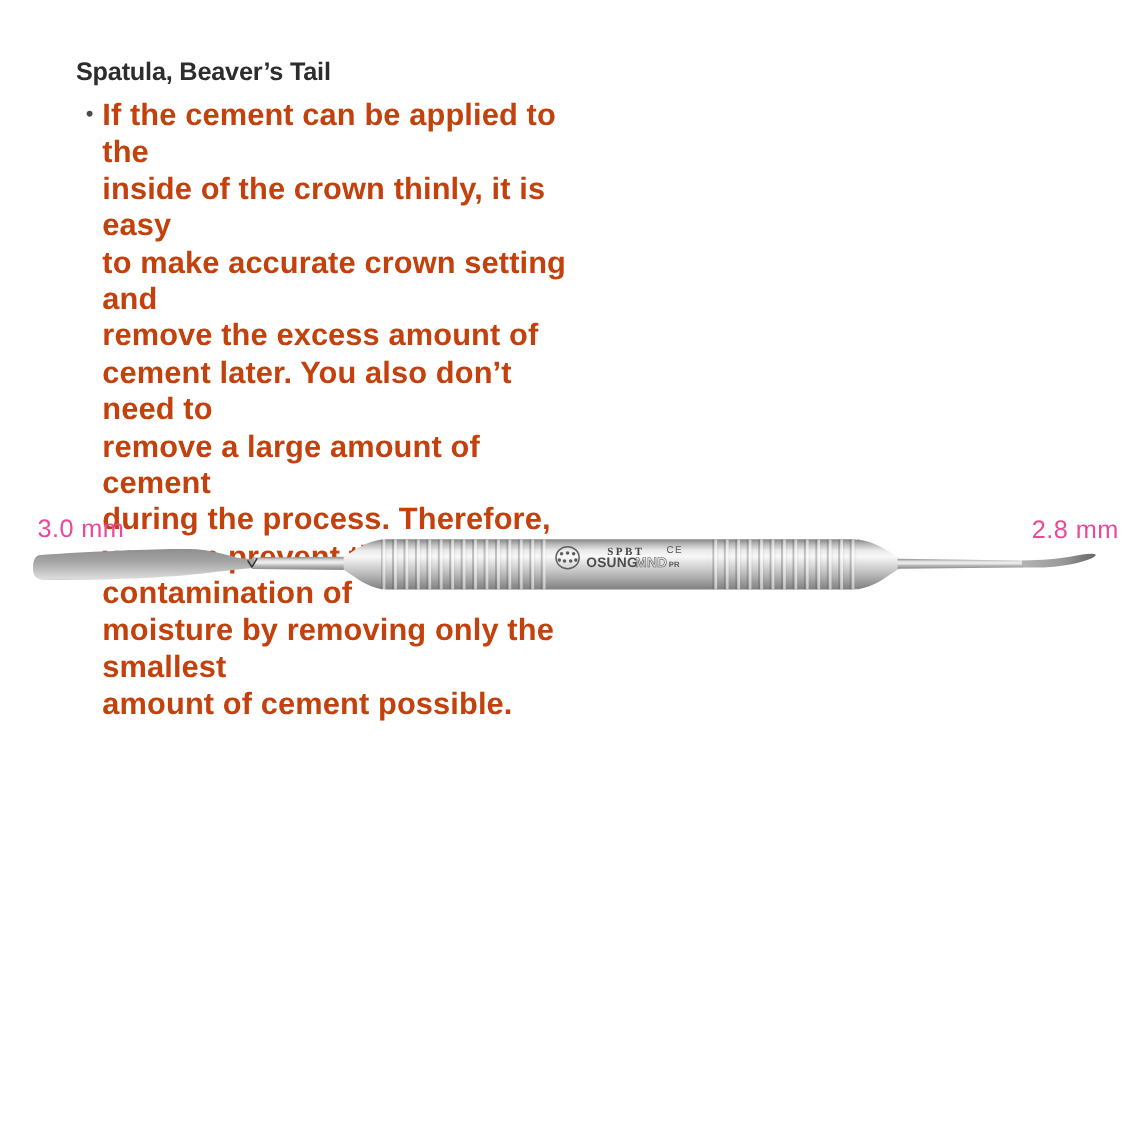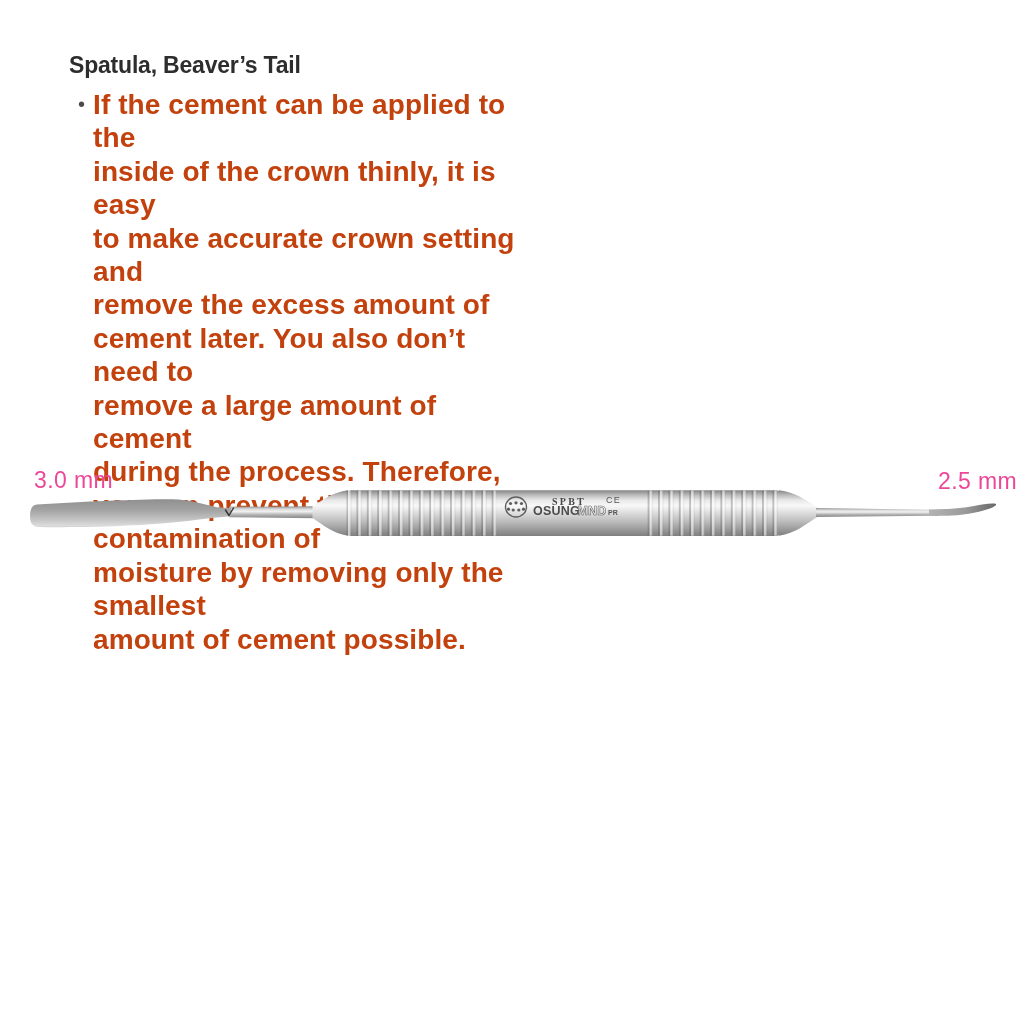--- a/index.html
+++ b/index.html
@@ -41,21 +41,21 @@
 remove the excess amount of
 cement later. You also don’t need to
 remove a large amount of cement
 during the process. Therefore,
 you can prevent the contamination of
 moisture by removing only the smallest
 amount of cement possible.</div>
 </div>
 
 <div id="label-left" class="dim-label">3.0 mm</div>
-<div id="label-right" class="dim-label">2.5 mm</div>
+<div id="label-right" class="dim-label">2.8 mm</div>
 
 <svg class="instrument" viewBox="0 0 1024 1024" aria-hidden="true">
   <defs>
     <linearGradient id="bladeGrad" x1="0" y1="0" x2="0" y2="1">
       <stop offset="0%" stop-color="#8f8f8f"></stop>
       <stop offset="40%" stop-color="#a4a4a4"></stop>
       <stop offset="75%" stop-color="#c6c6c6"></stop>
       <stop offset="95%" stop-color="#dcdcdc"></stop>
       <stop offset="100%" stop-color="#cfcfcf"></stop>
     </linearGradient>

